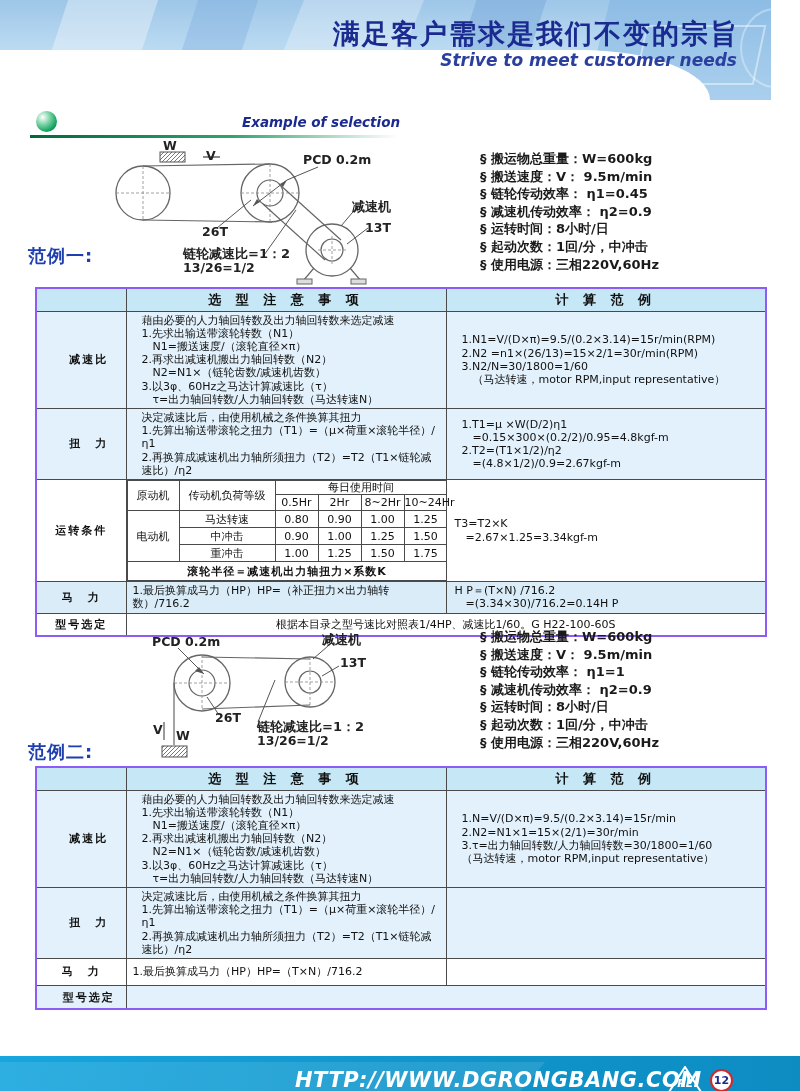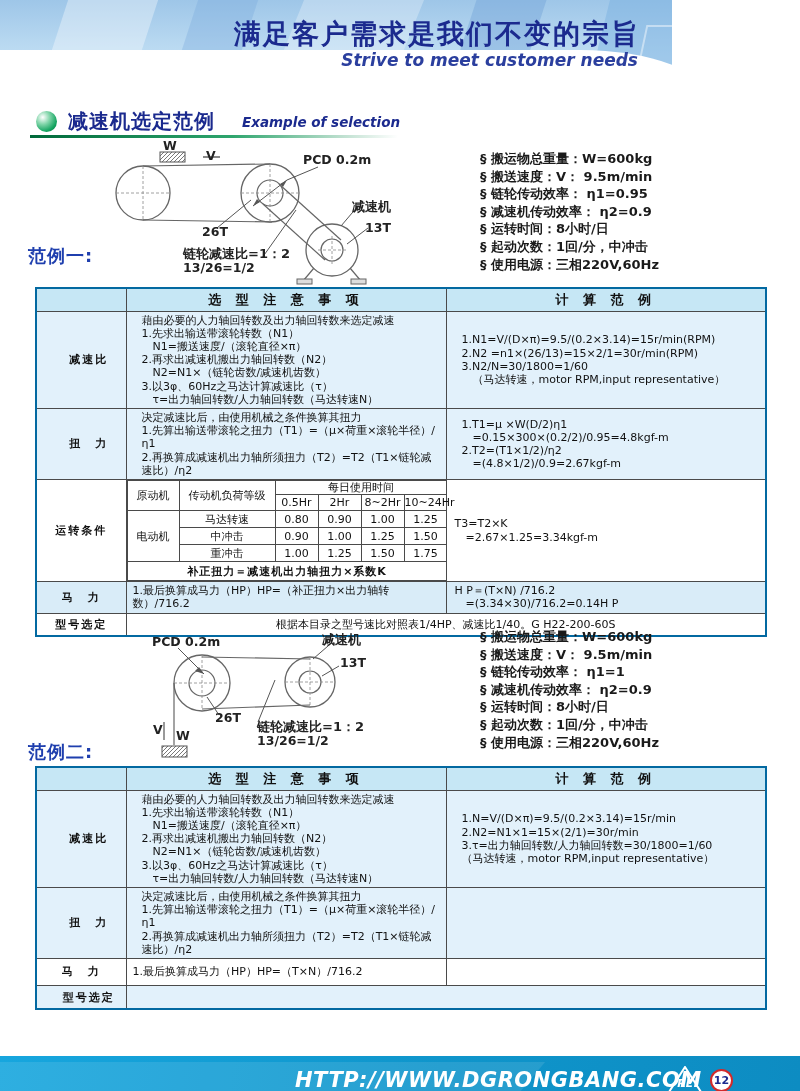--- a/index.html
+++ b/index.html
@@ -5,21 +5,21 @@
   * { margin:0; padding:0; box-sizing:border-box; }
   html,body { background:#e8e8e8; }
   body { font-family:"DejaVu Sans","Liberation Sans",sans-serif; }
   #page {
     position:relative; width:800px; height:1091px; background:#ffffff;
     margin:0 auto; overflow:hidden;
   }
 
   
   .header {
-    position:absolute; left:0; top:0; width:672px; height:100px; overflow:hidden;
+    position:absolute; left:0; top:0; width:771px; height:100px; overflow:hidden;
     background:linear-gradient(180deg,#9ec6e8 0%,#b9d9f1 45%,#d4e9f8 100%);
   }
   .header .deco { position:absolute; }
   .d1 { left:60px; top:-20px; width:90px; height:90px; background:rgba(255,255,255,.35); transform:skewX(-18deg); }
   .d2 { left:190px; top:-10px; width:60px; height:70px; background:rgba(120,170,220,.35); transform:skewX(-18deg); }
   .d3 { left:300px; top:-30px; width:120px; height:80px; background:rgba(255,255,255,.28); transform:skewX(-22deg); }
   .d4 { left:470px; top:-10px; width:70px; height:60px; background:rgba(110,160,215,.40); transform:skewX(-18deg); }
   .d5 { left:600px; top:-20px; width:240px; height:120px; background:rgba(120,175,225,.45); transform:skewX(-14deg); }
   .d6 { left:640px; top:25px; width:120px; height:60px; border:2px solid rgba(255,255,255,.45); transform:skewX(-12deg); background:transparent; }
   .d7 { left:740px; top:8px; width:70px; height:80px; border:2px solid rgba(255,255,255,.35); border-radius:50%; background:transparent; }
@@ -63,21 +63,21 @@
   
   .exlabel { position:absolute; left:28px; font-size:18px; font-weight:bold; color:#1f3fae; letter-spacing:1px; }
   .ex1 { top:244px; }
   .ex2 { top:740px; }
 
   
   .sel-table { position:absolute; left:35px; width:730px; border-collapse:collapse; table-layout:fixed; }
   .t1 { top:287px; }
   .t2 { top:766px; }
   .sel-table td { border:1px solid #4a4a4a; font-size:11px; line-height:13.2px; color:#111; vertical-align:middle; }
-  .sel-table { border:2px solid #0369a1; }
+  .sel-table { border:2px solid #8b5cf6; }
   .hdr td { background:#c6e7f5; text-align:center; font-size:13px; font-weight:bold; letter-spacing:5px; height:23px; }
   .lab { text-align:center; font-weight:bold; font-size:12px; letter-spacing:2px; }
   .note { padding:2px 6px; white-space:pre-line; vertical-align:middle; }
   .calc { padding:2px 8px; white-space:pre-line; vertical-align:middle; }
   .bg-b { background:#e2f1fb;padding-left:15px; }
   .bg-w { background:#ffffff; }
   .bg-b2 { background:#d9ecf8; }
   .center { text-align:center; }
 
   
@@ -119,21 +119,20 @@
     <div class="deco d5"></div>
     <div class="deco d6"></div>
     <div class="deco d7"></div>
     <div class="swoosh"></div>
     <div class="header-title">满足客户需求是我们不变的宗旨</div>
     <div class="header-sub">Strive to meet customer needs</div>
   </div>
 
   <div class="section">
     <span class="bullet"></span>
-    <span class="sec-title">减速机选定范例</span>
     <span class="sec-sub">Example of selection</span>
     <span class="sec-line"></span>
   </div>
 
   <div class="dwg" style="left:20px; top:140px; width:455px; height:148px;">
     <svg width="455" height="148" viewBox="0 0 455 148">
       <defs>
         <pattern id="hatch1" patternUnits="userSpaceOnUse" width="4" height="4">
           <path d="M0,4 L4,0" stroke="#555" stroke-width="0.8"></path>
         </pattern>
@@ -182,21 +181,21 @@
     <span class="dlab en" style="left:182px; top:84px;">26T</span>
     <span class="dlab cn" style="left:332px; top:58px;">减速机</span>
     <span class="dlab en" style="left:345px; top:80px;">13T</span>
     <span class="dlab cn" style="left:163px; top:105px;">链轮减速比=1：2</span>
     <span class="dlab en" style="left:163px; top:120px;">13/26=1/2</span>
   </div>
 
   <div class="specs specs1">
     <div>§ 搬运物总重量：W=600kg</div>
     <div>§ 搬送速度：V： 9.5m/min</div>
-    <div>§ 链轮传动效率： η1=0.95</div>
+    <div>§ 链轮传动效率： η1=0.45</div>
     <div>§ 减速机传动效率： η2=0.9</div>
     <div>§ 运转时间：8小时/日</div>
     <div>§ 起动次数：1回/分，中冲击</div>
     <div>§ 使用电源：三相220V,60Hz</div>
   </div>
 
   <div class="exlabel ex1">范例一:</div>
 
   <table class="sel-table t1">
     <colgroup>
@@ -274,37 +273,37 @@
             <td>1.50</td>
           </tr>
           <tr style="height:17px;">
             <td>重冲击</td>
             <td>1.00</td>
             <td>1.25</td>
             <td>1.50</td>
             <td>1.75</td>
           </tr>
           <tr style="height:19px;">
-            <td colspan="6" class="ftr">补正扭力＝减速机出力轴扭力×系数K</td>
+            <td colspan="6" class="ftr">滚轮半径＝减速机出力轴扭力×系数K</td>
           </tr>
         </tbody>
             </table>
       </td>
       <td class="calc bg-w">T3=T2×K
 　=2.67×1.25=3.34kgf-m</td>
     </tr>
     <tr style="height:30px;">
       <td class="lab bg-b2">马　力</td>
       <td class="note bg-b2">1.最后换算成马力（HP）HP=（补正扭力×出力轴转数）/716.2</td>
       <td class="calc bg-b2">H P＝(T×N) /716.2
 　=(3.34×30)/716.2=0.14H P</td>
     </tr>
     <tr style="height:23px;">
       <td class="lab bg-w">型号选定</td>
-      <td colspan="2" class="note bg-w center">根据本目录之型号速比对照表1/4HP、减速比1/40。G H22-200-60S</td>
+      <td colspan="2" class="note bg-w center">根据本目录之型号速比对照表1/4HP、减速比1/60。G H22-100-60S</td>
     </tr>
   </tbody>
     </table>
 
   <div class="dwg" style="left:100px; top:618px; width:370px; height:148px;">
     <svg width="370" height="148" viewBox="0 0 370 148">
       <defs>
         <pattern id="hatch2" patternUnits="userSpaceOnUse" width="4" height="4">
           <path d="M0,4 L4,0" stroke="#555" stroke-width="0.8"></path>
         </pattern>

